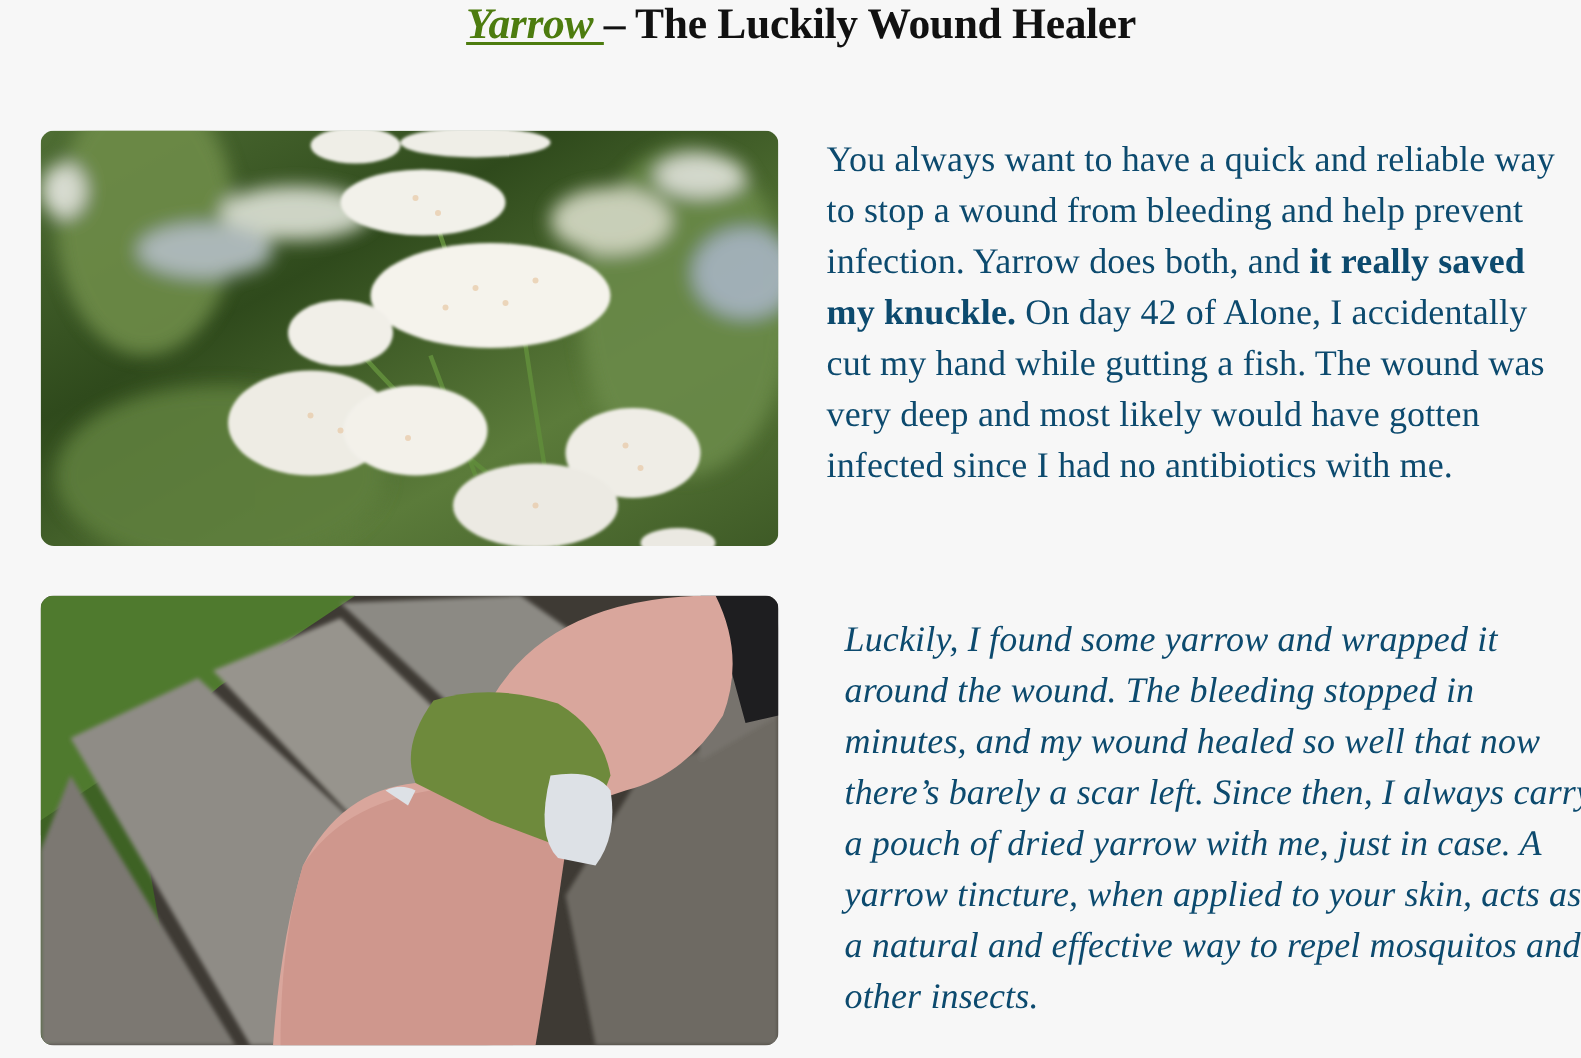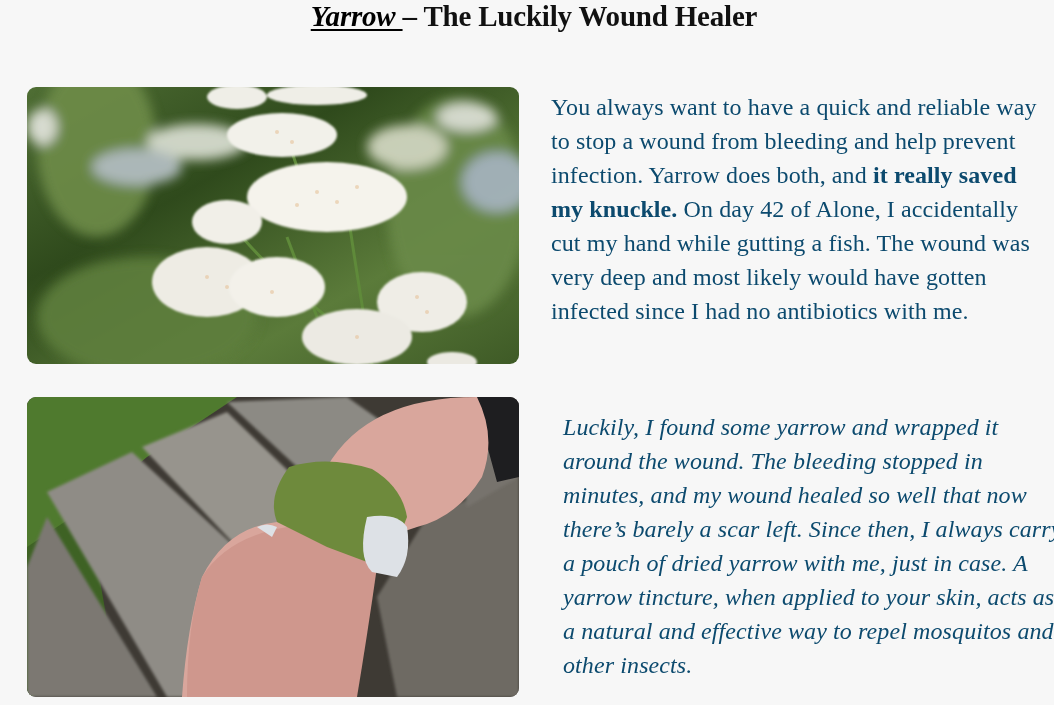--- a/index.html
+++ b/index.html
@@ -20,21 +20,21 @@
       width: 1068px;
       text-align: center;
       font-family: "Liberation Serif", "DejaVu Serif", serif;
       font-weight: bold;
       font-size: 29px;
       line-height: 32px;
       color: #111;
       letter-spacing: -0.2px;
     }
     .title a {
-      color: #000000;
+      color: #4d7c0f;
       font-style: italic;
       text-decoration: underline;
       text-underline-offset: 3px;
       font-family: Liberation Serif, serif;
     }
     .row { position: absolute; left: 27px; width: 1027px; }
     .row1 { top: 87px; }
     .row2 { top: 397px; }
     .photo {
       position: absolute;

